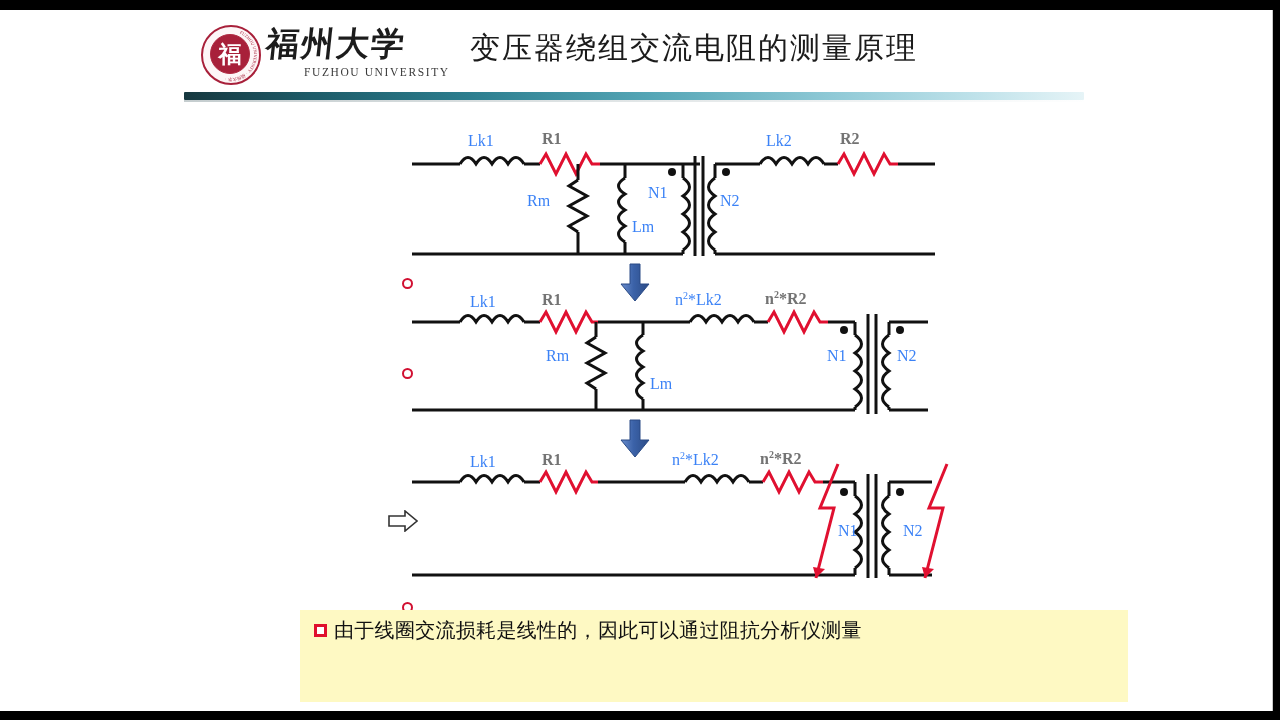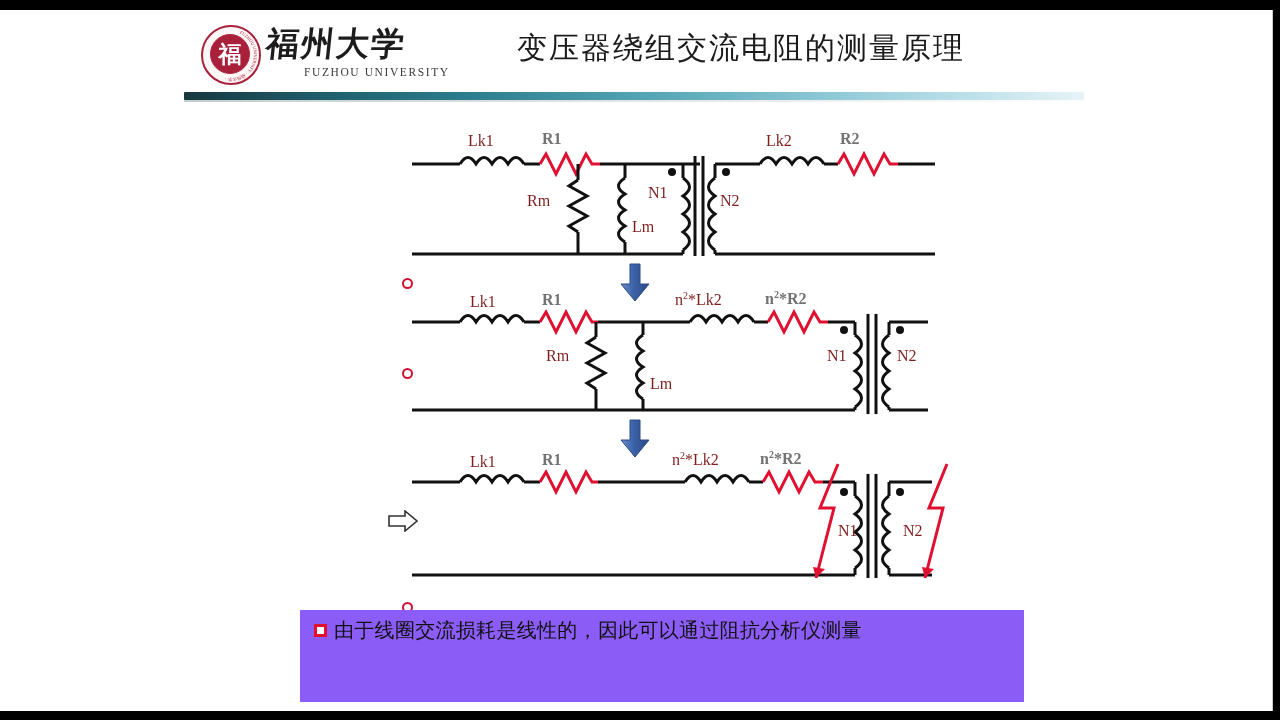--- a/index.html
+++ b/index.html
@@ -36,57 +36,56 @@
     white-space:nowrap;transform:skewX(-6deg);
   }
   .en-name{
     position:absolute;left:72px;top:44px;font-size:11.5px;color:#3a3a3a;
     letter-spacing:1.6px;font-family:"Liberation Serif",serif;white-space:nowrap;margin-left:36px;
   }
   .slide-title{
     position:absolute;left:470px;top:18px;width:600px;
     font-size:30px;color:#1b1b1b;letter-spacing:2px;white-space:nowrap;
     font-family:Liberation Serif, serif;
-    margin-left:47px;
   }
   .divider{
     position:absolute;left:184px;top:82px;width:900px;height:8px;
     background:linear-gradient(90deg,#17383f 0%,#1d5b68 14%,#2c7e8f 32%,
       #55a6b6 52%,#8fc9d6 72%,#bfe2ea 88%,#e6f4f7 100%);
     border-radius:1px;
   }
   .divider:after{
     content:"";position:absolute;left:0;top:8px;width:100%;height:2px;
     background:linear-gradient(90deg,rgba(23,56,63,.25),rgba(230,244,247,.05));
   }
   
   .circuit{position:absolute;}
   .term{
     position:absolute;width:11px;height:11px;border-radius:50%;
     border:2.5px solid #d10f31;background:#fff;box-sizing:border-box;
   }
   .lbl{
-    position:absolute;font-size:16px;color:#7f1d1d;white-space:nowrap;
+    position:absolute;font-size:16px;color:#3b82f6;white-space:nowrap;
     font-family:"Liberation Serif",serif;
   }
   .lbl.red{color:#737373;font-weight:bold;}
   .lbl sup{font-size:10px;}
   .blue-arrow{position:absolute;width:34px;height:40px;}
   
   .formula{
     position:absolute;font-family:"Liberation Serif","DejaVu Serif",serif;
     font-style:italic;font-size:27px;color:#1a1a1a;white-space:nowrap;
   }
   .formula sub{font-size:15px;font-style:italic;}
   .formula sup{font-size:15px;font-style:italic;}
   .formula .op{font-style:normal;}
   
   .textbox{
-    position:absolute;left:300px;top:600px;width:724px;height:92px;
-    background:#8b5cf6;
+    position:absolute;left:300px;top:600px;width:828px;height:92px;
+    background:#fef9c3;
   }
   .bullet-row{position:absolute;left:14px;height:27px;white-space:nowrap;}
   .sq{
     display:inline-block;width:13px;height:13px;border:3px solid #e0102e;
     background:#fff;box-sizing:border-box;vertical-align:middle;margin-right:7px;
   }
   .btext{
     display:inline-block;vertical-align:middle;font-size:20px;color:#111;
     letter-spacing:.3px;font-family:"Liberation Serif","DejaVu Serif",serif;
   }

